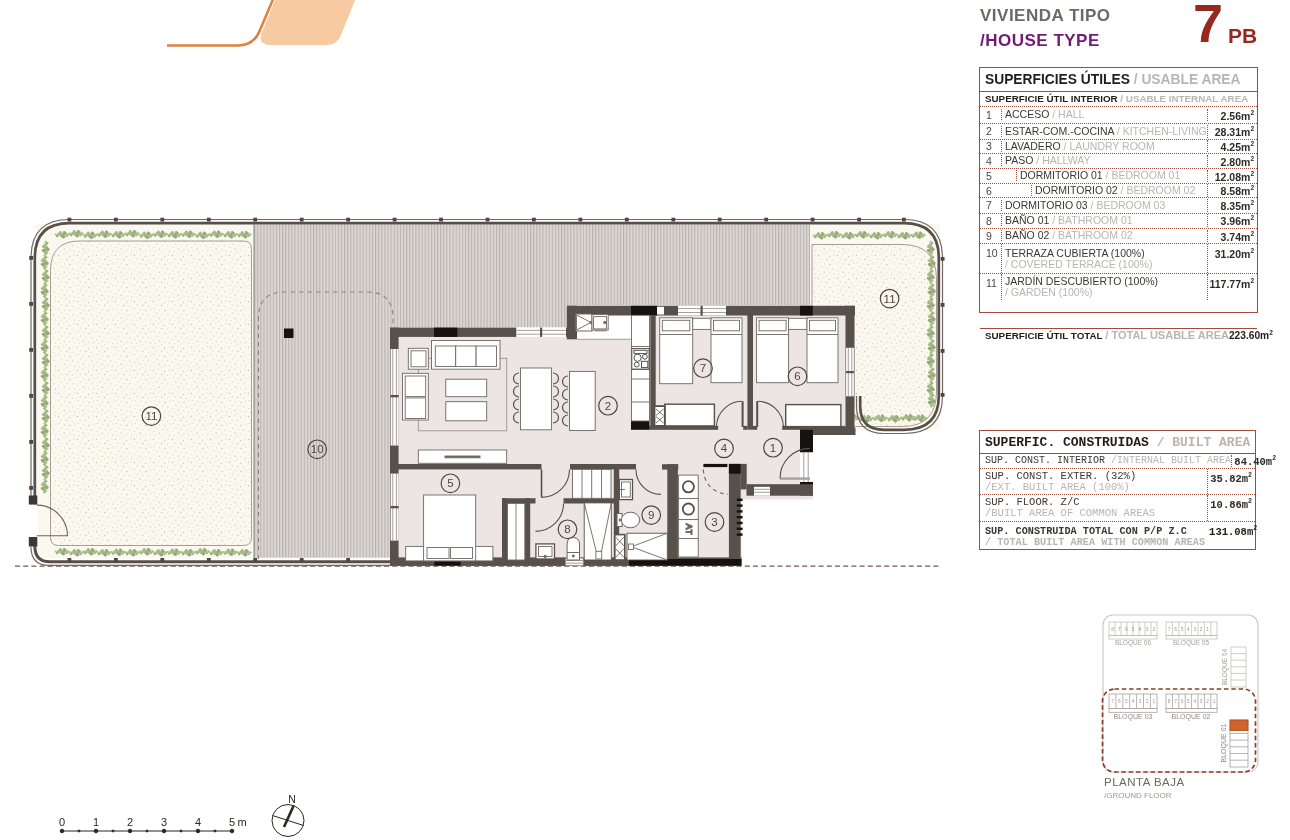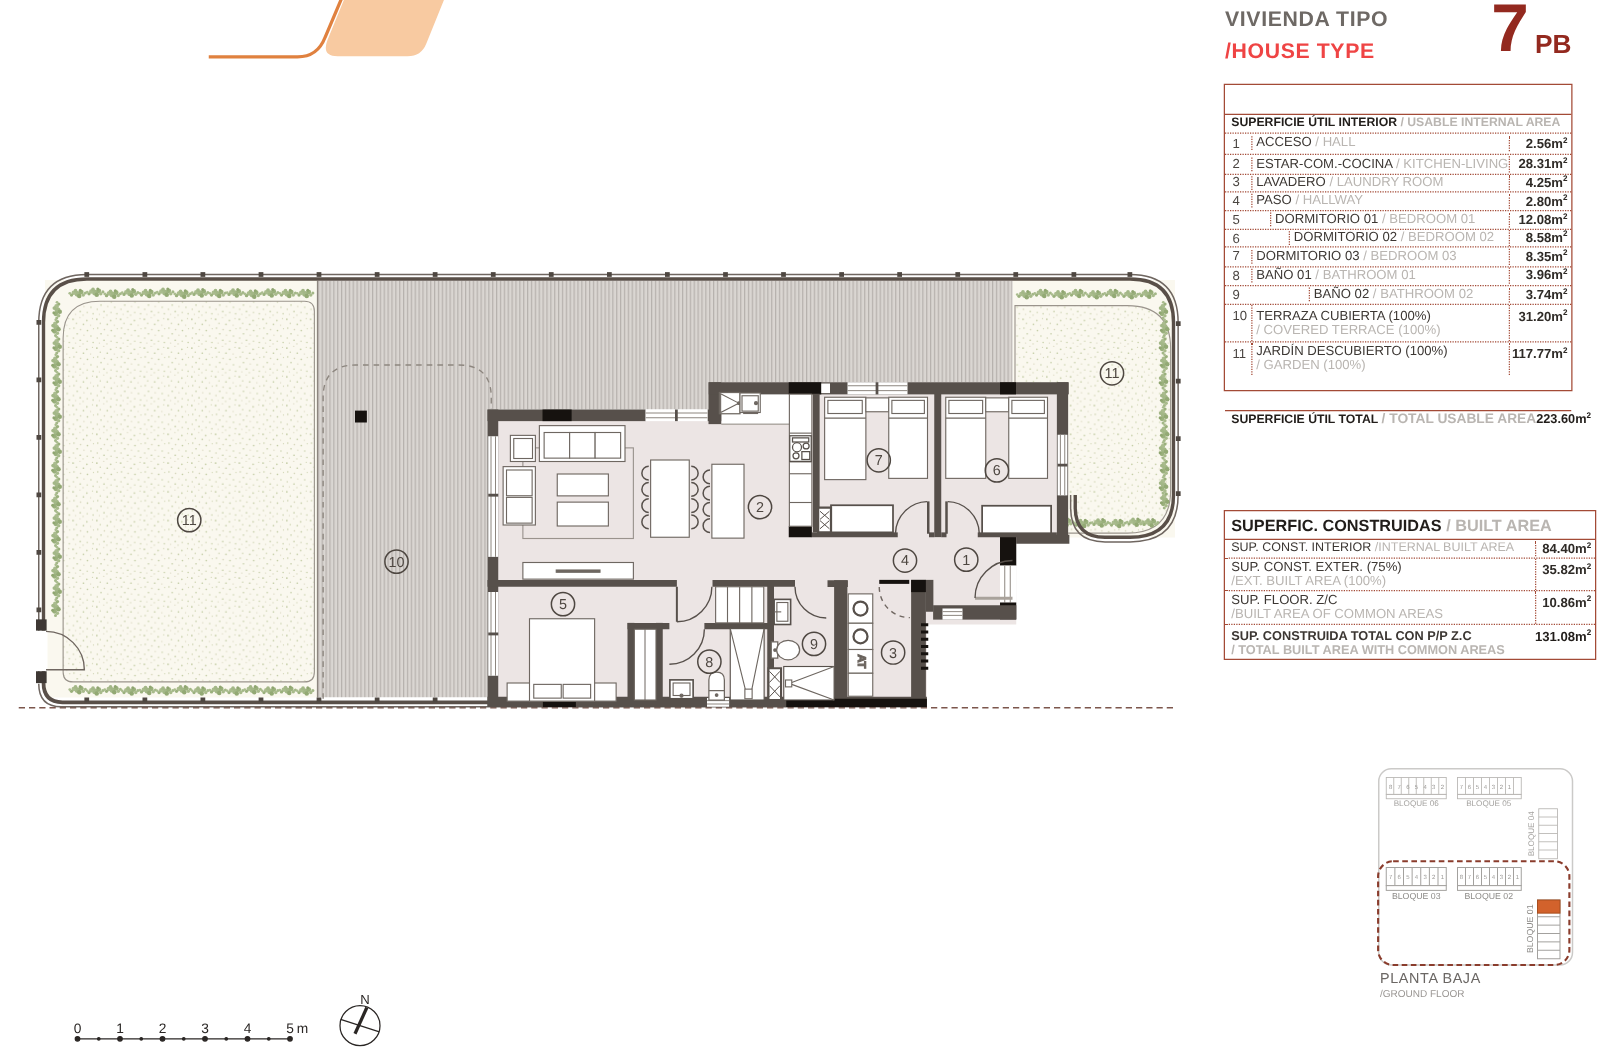--- a/index.html
+++ b/index.html
@@ -16,28 +16,32 @@
 </head>
 <body>
 
 <svg class="abs" style="left:140px;top:0px;" width="240" height="60" viewBox="0 0 240 60">
   <path d="M 137 -10 L 120 30 Q 114 45.5 98 45.5 L 27 45.5" fill="none" stroke="#e0813f" stroke-width="2.6"></path>
   <path d="M 140 -12 L 122 32 Q 117 45 130 45 L 186 45 Q 197 45 201 35 L 220 -12 Z" fill="#f8caa1" stroke="none"></path>
 </svg>
 
 <div class="abs" style="left:980px;top:6px;font-size:17px;font-weight:bold;color:#6e6965;letter-spacing:0.5px;">VIVIENDA TIPO</div>
 
-<div class="abs" style="left:980px;top:31px;font-size:17px;font-weight:bold;color:#ef4444;letter-spacing:0.5px;">/HOUSE TYPE</div>
+<div class="abs" style="left:980px;top:31px;font-size:17px;font-weight:bold;color:#701a75;letter-spacing:0.5px;">/HOUSE TYPE</div>
 
 <div class="abs" style="left:1193px;top:-8px;font-size:54px;font-weight:bold;color:#93291f;">7</div>
 
 <div class="abs" style="left:1228px;top:24px;font-size:21px;font-weight:bold;color:#93291f;">PB</div>
 
 <div class="abs" style="left:979px;top:67px;width:279px;height:246px;border:1.4px solid #a34a36;box-sizing:border-box;">
 
+  <div class="t1row" style="top:0;height:23px;padding-left:5px;">
+      <span style="font-size:13.8px;font-weight:bold;color:#211d1a;">SUPERFICIES ÚTILES&nbsp;</span>
+      <span style="font-size:13.8px;font-weight:bold;color:#b9b5b1;">/ USABLE AREA</span>
+    </div>
 
   <div class="t1row" style="top:23px;height:14.5px;padding-left:5px;border-top:1.2px solid #a34a36;">
       <span style="font-size:9.8px;font-weight:bold;color:#211d1a;">SUPERFICIE ÚTIL INTERIOR&nbsp;</span>
       <span style="font-size:9.8px;font-weight:bold;color:#b9b5b1;">/ USABLE INTERNAL AREA</span>
     </div>
 
   <div class="t1row dott" style="top:37.5px;height:17.5px;">
       <div class="num">1</div>
       <div class="nm dotl" style="padding-left:3px;">ACCESO <span class="en">/ HALL</span></div>
       <div class="val dotl">2.56m<sup style="font-size:6.5px;">2</sup></div>
@@ -80,21 +84,21 @@
     </div>
 
   <div class="t1row dott" style="top:144.7px;height:15px;">
       <div class="num">8</div>
       <div class="nm dotl" style="padding-left:3px;">BAÑO 01 <span class="en">/ BATHROOM 01</span></div>
       <div class="val dotl">3.96m<sup style="font-size:6.5px;">2</sup></div>
     </div>
 
   <div class="t1row dott" style="top:159.7px;height:15.3px;">
       <div class="num">9</div>
-      <div class="nm dotl" style="padding-left:3px;margin-left:46px;">BAÑO 02 <span class="en">/ BATHROOM 02</span></div>
+      <div class="nm dotl" style="padding-left:3px;">BAÑO 02 <span class="en">/ BATHROOM 02</span></div>
       <div class="val dotl">3.74m<sup style="font-size:6.5px;">2</sup></div>
     </div>
 
   <div class="t1row dott" style="top:175px;height:30px;">
       <div class="num" style="align-self:flex-start;padding-top:3px;">10</div>
       <div class="nm dotl" style="padding-left:3px;align-self:stretch;display:flex;flex-direction:column;justify-content:center;">
         <span>TERRAZA CUBIERTA (100%)</span>
         <span class="en">/ COVERED TERRACE (100%)</span>
       </div>
       <div class="val dotl" style="align-self:stretch;padding-top:3px;">31.20m<sup style="font-size:6.5px;">2</sup></div>
@@ -109,35 +113,35 @@
       <div class="val dotl" style="align-self:stretch;padding-top:3px;">117.77m<sup style="font-size:6.5px;">2</sup></div>
     </div>
 
   <div class="t1row" style="top:231.8px;height:13.7px;border-top:1.2px solid #a34a36;padding-left:5px;margin-top:28px;">
       <span style="font-size:9.8px;font-weight:bold;color:#211d1a;">SUPERFICIE ÚTIL TOTAL&nbsp;</span>
       <span style="font-size:11px;font-weight:bold;color:#b9b5b1;">/ TOTAL USABLE AREA</span>
       <span style="flex:1;text-align:right;font-weight:bold;font-size:10.2px;color:#211d1a;padding-right:3px;">223.60m<sup style="font-size:6.5px;">2</sup></span>
     </div>
 </div>
 
-<div class="abs" style="left:979px;top:408px;width:298px;height:120px;border:1.4px solid #a34a36;box-sizing:border-box;">
+<div class="abs" style="left:979px;top:430px;width:277px;height:120px;border:1.4px solid #a34a36;box-sizing:border-box;font-family:Liberation Mono, monospace;">
 
   <div class="t1row" style="top:0;height:22px;padding-left:5px;">
       <span style="font-size:13px;font-weight:bold;color:#211d1a;">SUPERFIC. CONSTRUIDAS&nbsp;</span>
       <span style="font-size:13px;font-weight:bold;color:#b9b5b1;">/ BUILT AREA</span>
     </div>
 
   <div class="t1row" style="top:22px;height:14.7px;border-top:1.2px solid #a34a36;">
       <div class="nm" style="padding-left:5px;"><span style="font-size:10px;">SUP. CONST. INTERIOR </span><span class="en" style="font-size:10px;">/INTERNAL BUILT AREA</span></div>
       <div class="val dotl" style="flex:0 0 48px;">84.40m<sup style="font-size:6.5px;">2</sup></div>
     </div>
 
   <div class="t1row dott" style="top:36.7px;height:26.7px;">
       <div class="nm" style="padding-left:5px;display:flex;flex-direction:column;">
-        <span>SUP. CONST. EXTER. (75%)</span>
+        <span>SUP. CONST. EXTER. (32%)</span>
         <span class="en">/EXT. BUILT AREA (100%)</span>
       </div>
       <div class="val dotl" style="flex:0 0 48px;align-self:stretch;padding-top:3px;">35.82m<sup style="font-size:6.5px;">2</sup></div>
     </div>
 
   <div class="t1row dott" style="top:63.4px;height:26.6px;">
       <div class="nm" style="padding-left:5px;display:flex;flex-direction:column;">
         <span>SUP. FLOOR. Z/C</span>
         <span class="en">/BUILT AREA OF COMMON AREAS</span>
       </div>

